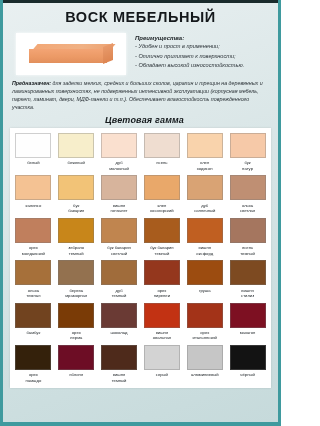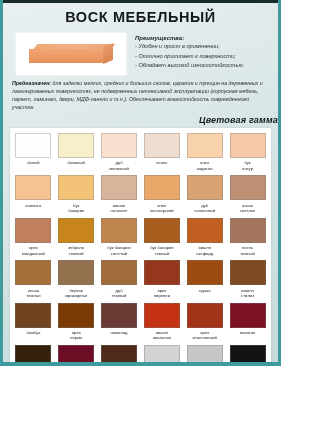--- a/index.html
+++ b/index.html
@@ -9,21 +9,21 @@
   }
   body {
     width: 281px;
     height: 426px;
     overflow: hidden;
     font-family: "Liberation Sans", sans-serif;
   }
   .page {
     position: relative;
     width: 281px;
-    height: 366px;
+    height: 426px;
     box-sizing: border-box;
     background: linear-gradient(160deg, #e9f0f1 0%, #dde8e9 35%, #cfe0e1 70%, #c6dadb 100%);
     border-left: 3px solid #3f9a9e;
     border-right: 3px solid #3f9a9e;
     border-bottom: 4px solid #3f9a9e;
     overflow: hidden;
   }
   .page:before {
     content: "";
     position: absolute;
@@ -118,21 +118,21 @@
     color: #2a3136;
     text-align: left;
   }
   .purpose b {
     font-weight: bold;
     color: #14191c;
   }
 
   
   .palette-heading {
-    text-align: right;
+    text-align: center;
     font-weight: bold;
     font-style: italic;
     font-size: 9px;
     color: #14191c;
     padding: 4px 0 3px 8px;
     letter-spacing: 0.2px;
   }
   .palette-card {
     margin: 0 7px 6px 7px;
     background: #ffffff;

